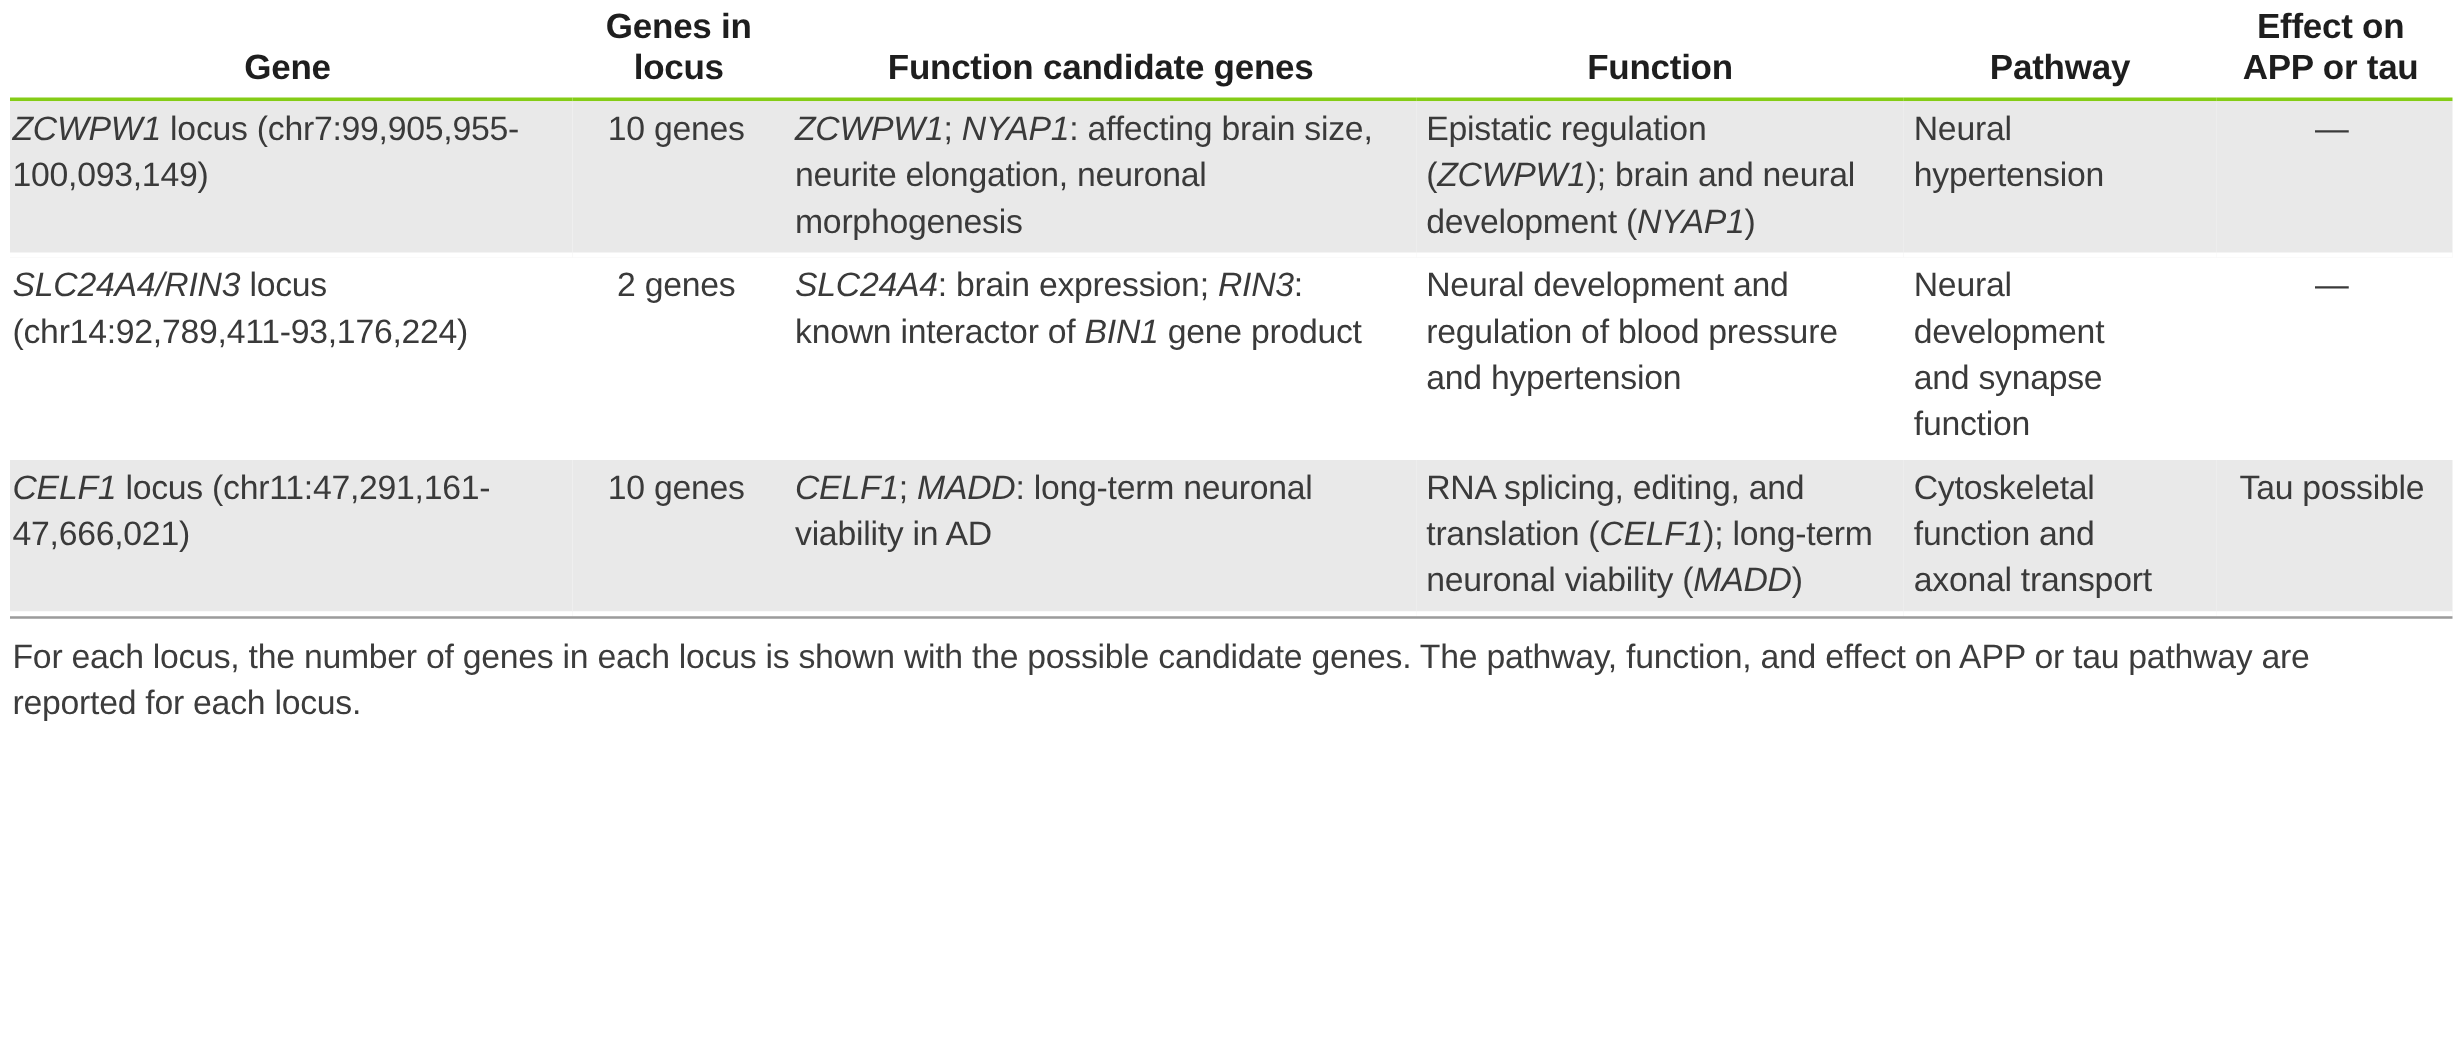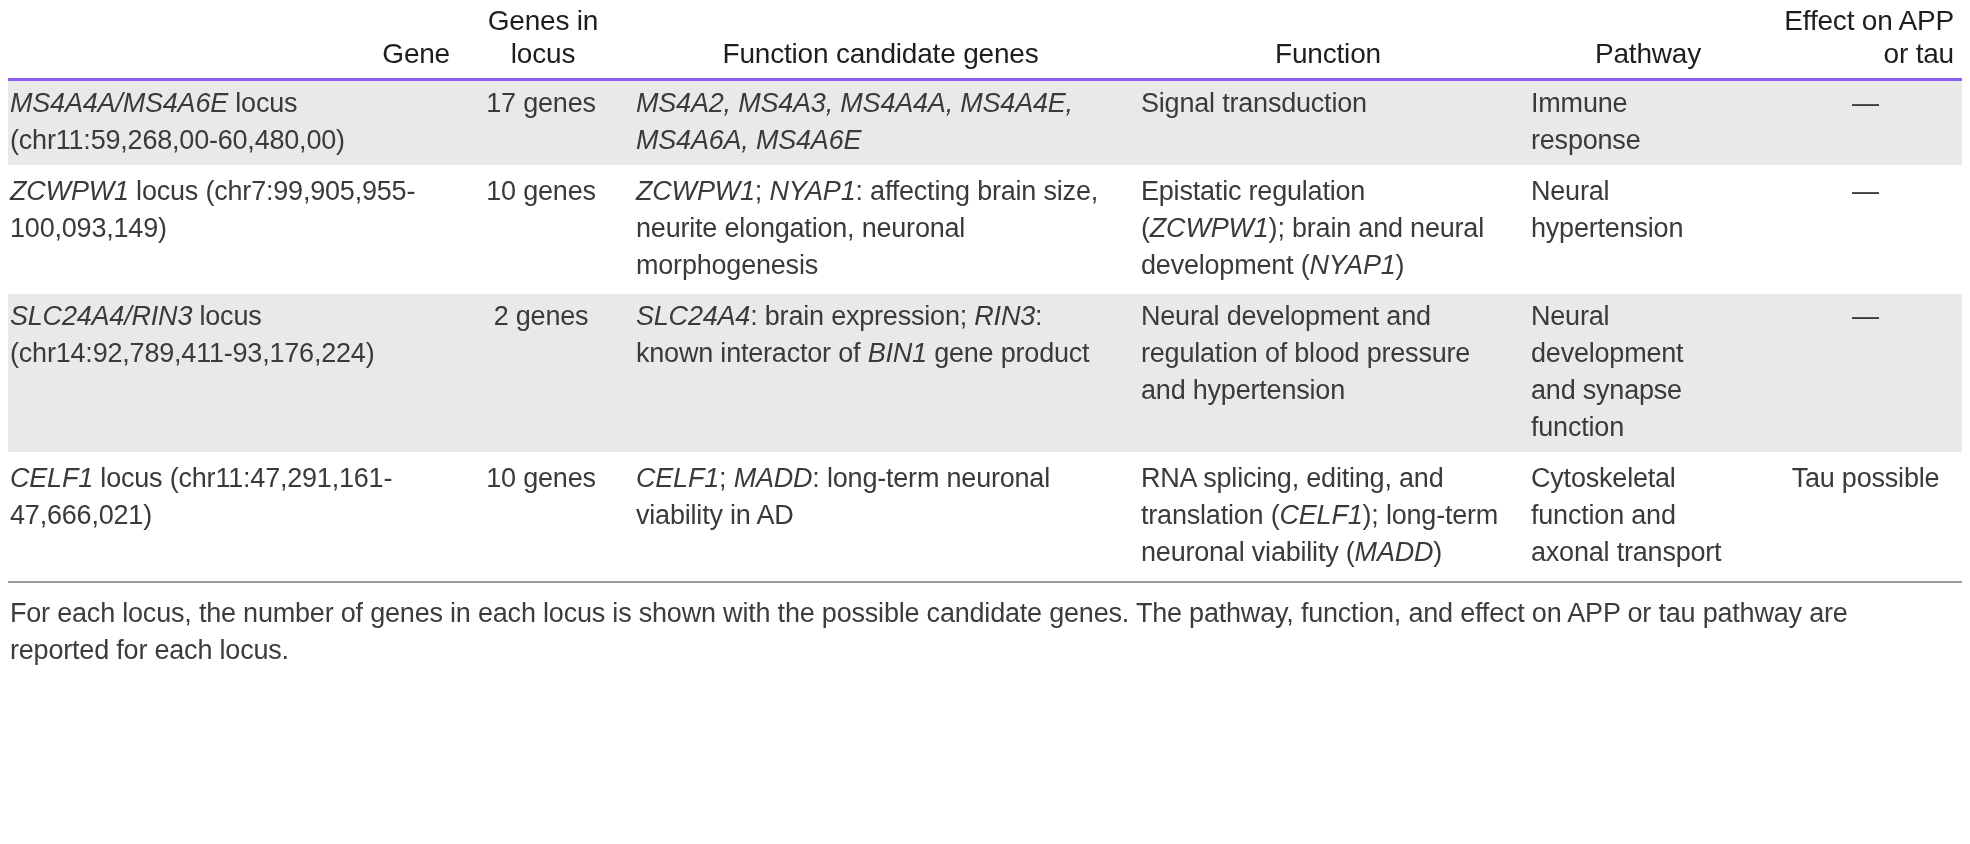--- a/index.html
+++ b/index.html
@@ -21,31 +21,31 @@
     width: 1954px;
   }
   col.c-gene   { width: 450px; }
   col.c-count  { width: 170px; }
   col.c-cand   { width: 505px; }
   col.c-func   { width: 390px; }
   col.c-path   { width: 250px; }
   col.c-effect { width: 189px; }
 
   th {
-    font-weight: normal;
+    font-weight: bold;
     color: #1e1e1e;
     font-size: 28px;
     line-height: 33px;
     vertical-align: bottom;
     padding: 4px 8px 8px 8px;
-    border-bottom: 3px solid #8b5cf6;
+    border-bottom: 3px solid #84cc16;
     text-align: center;
     letter-spacing: -0.2px;
   }
-  th.al { text-align: right; padding-left: 2px; }
+  th.al { text-align: center; padding-left: 2px; }
   td {
     font-size: 27px;
     line-height: 37px;
     vertical-align: top;
     padding: 4px 12px 6px 8px;
     border-bottom: 4px solid #ffffff;
     text-align: left;
     letter-spacing: -0.2px;
   }
   td.first { padding-left: 2px; }
@@ -85,28 +85,20 @@
         <th class="al">Gene</th>
         <th>Genes in locus</th>
         <th>Function candidate genes</th>
         <th>Function</th>
         <th>Pathway</th>
         <th class="al">Effect on APP or tau</th>
       </tr>
     </thead>
     <tbody>
       <tr>
-        <td class="first"><i>MS4A4A/MS4A6E</i> locus (chr11:59,268,00-60,480,00)</td>
-        <td class="center">17 genes</td>
-        <td><i>MS4A2, MS4A3, MS4A4A, MS4A4E, MS4A6A, MS4A6E</i></td>
-        <td>Signal transduction</td>
-        <td class="pathway">Immune response</td>
-        <td class="center">—</td>
-      </tr>
-      <tr>
         <td class="first"><i>ZCWPW1</i> locus (chr7:99,905,955-100,093,149)</td>
         <td class="center">10 genes</td>
         <td><i>ZCWPW1</i>; <i>NYAP1</i>: affecting brain size, neurite elongation, neuronal morphogenesis</td>
         <td>Epistatic regulation (<i>ZCWPW1</i>); brain and neural development (<i>NYAP1</i>)</td>
         <td class="pathway">Neural hypertension</td>
         <td class="center">—</td>
       </tr>
       <tr>
         <td class="first"><i>SLC24A4/RIN3</i> locus (chr14:92,789,411-93,176,224)</td>
         <td class="center">2 genes</td>

